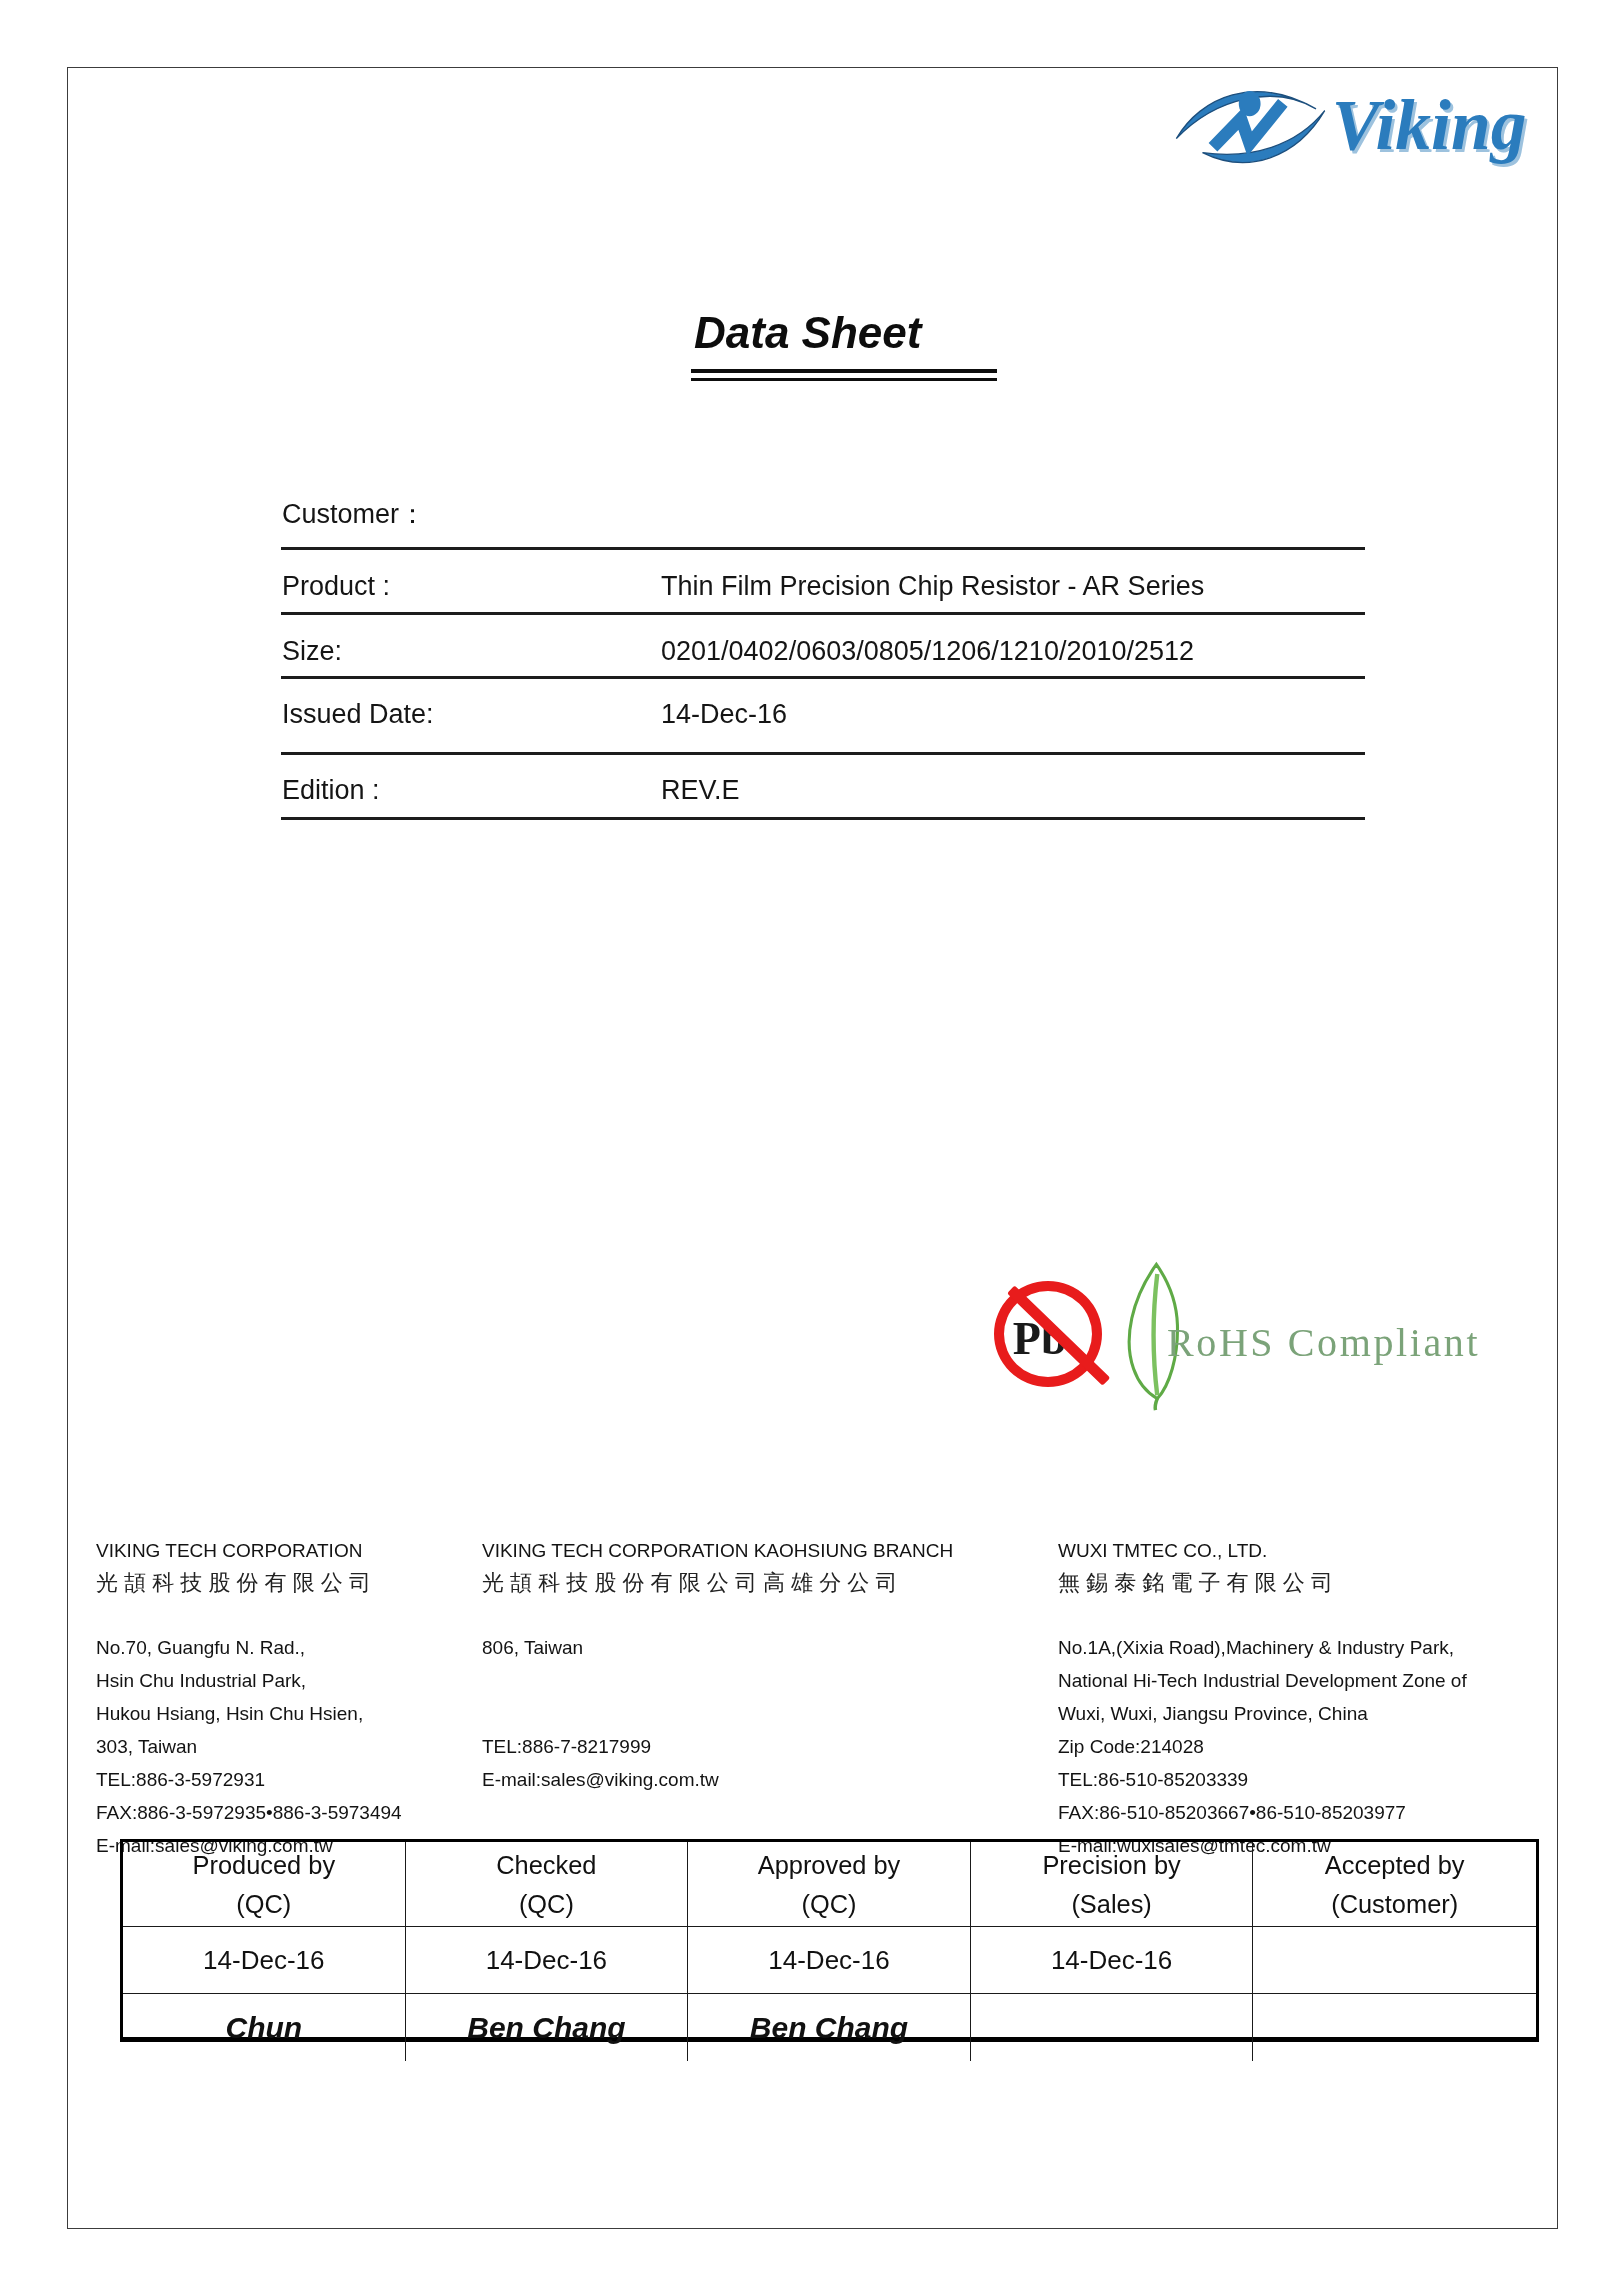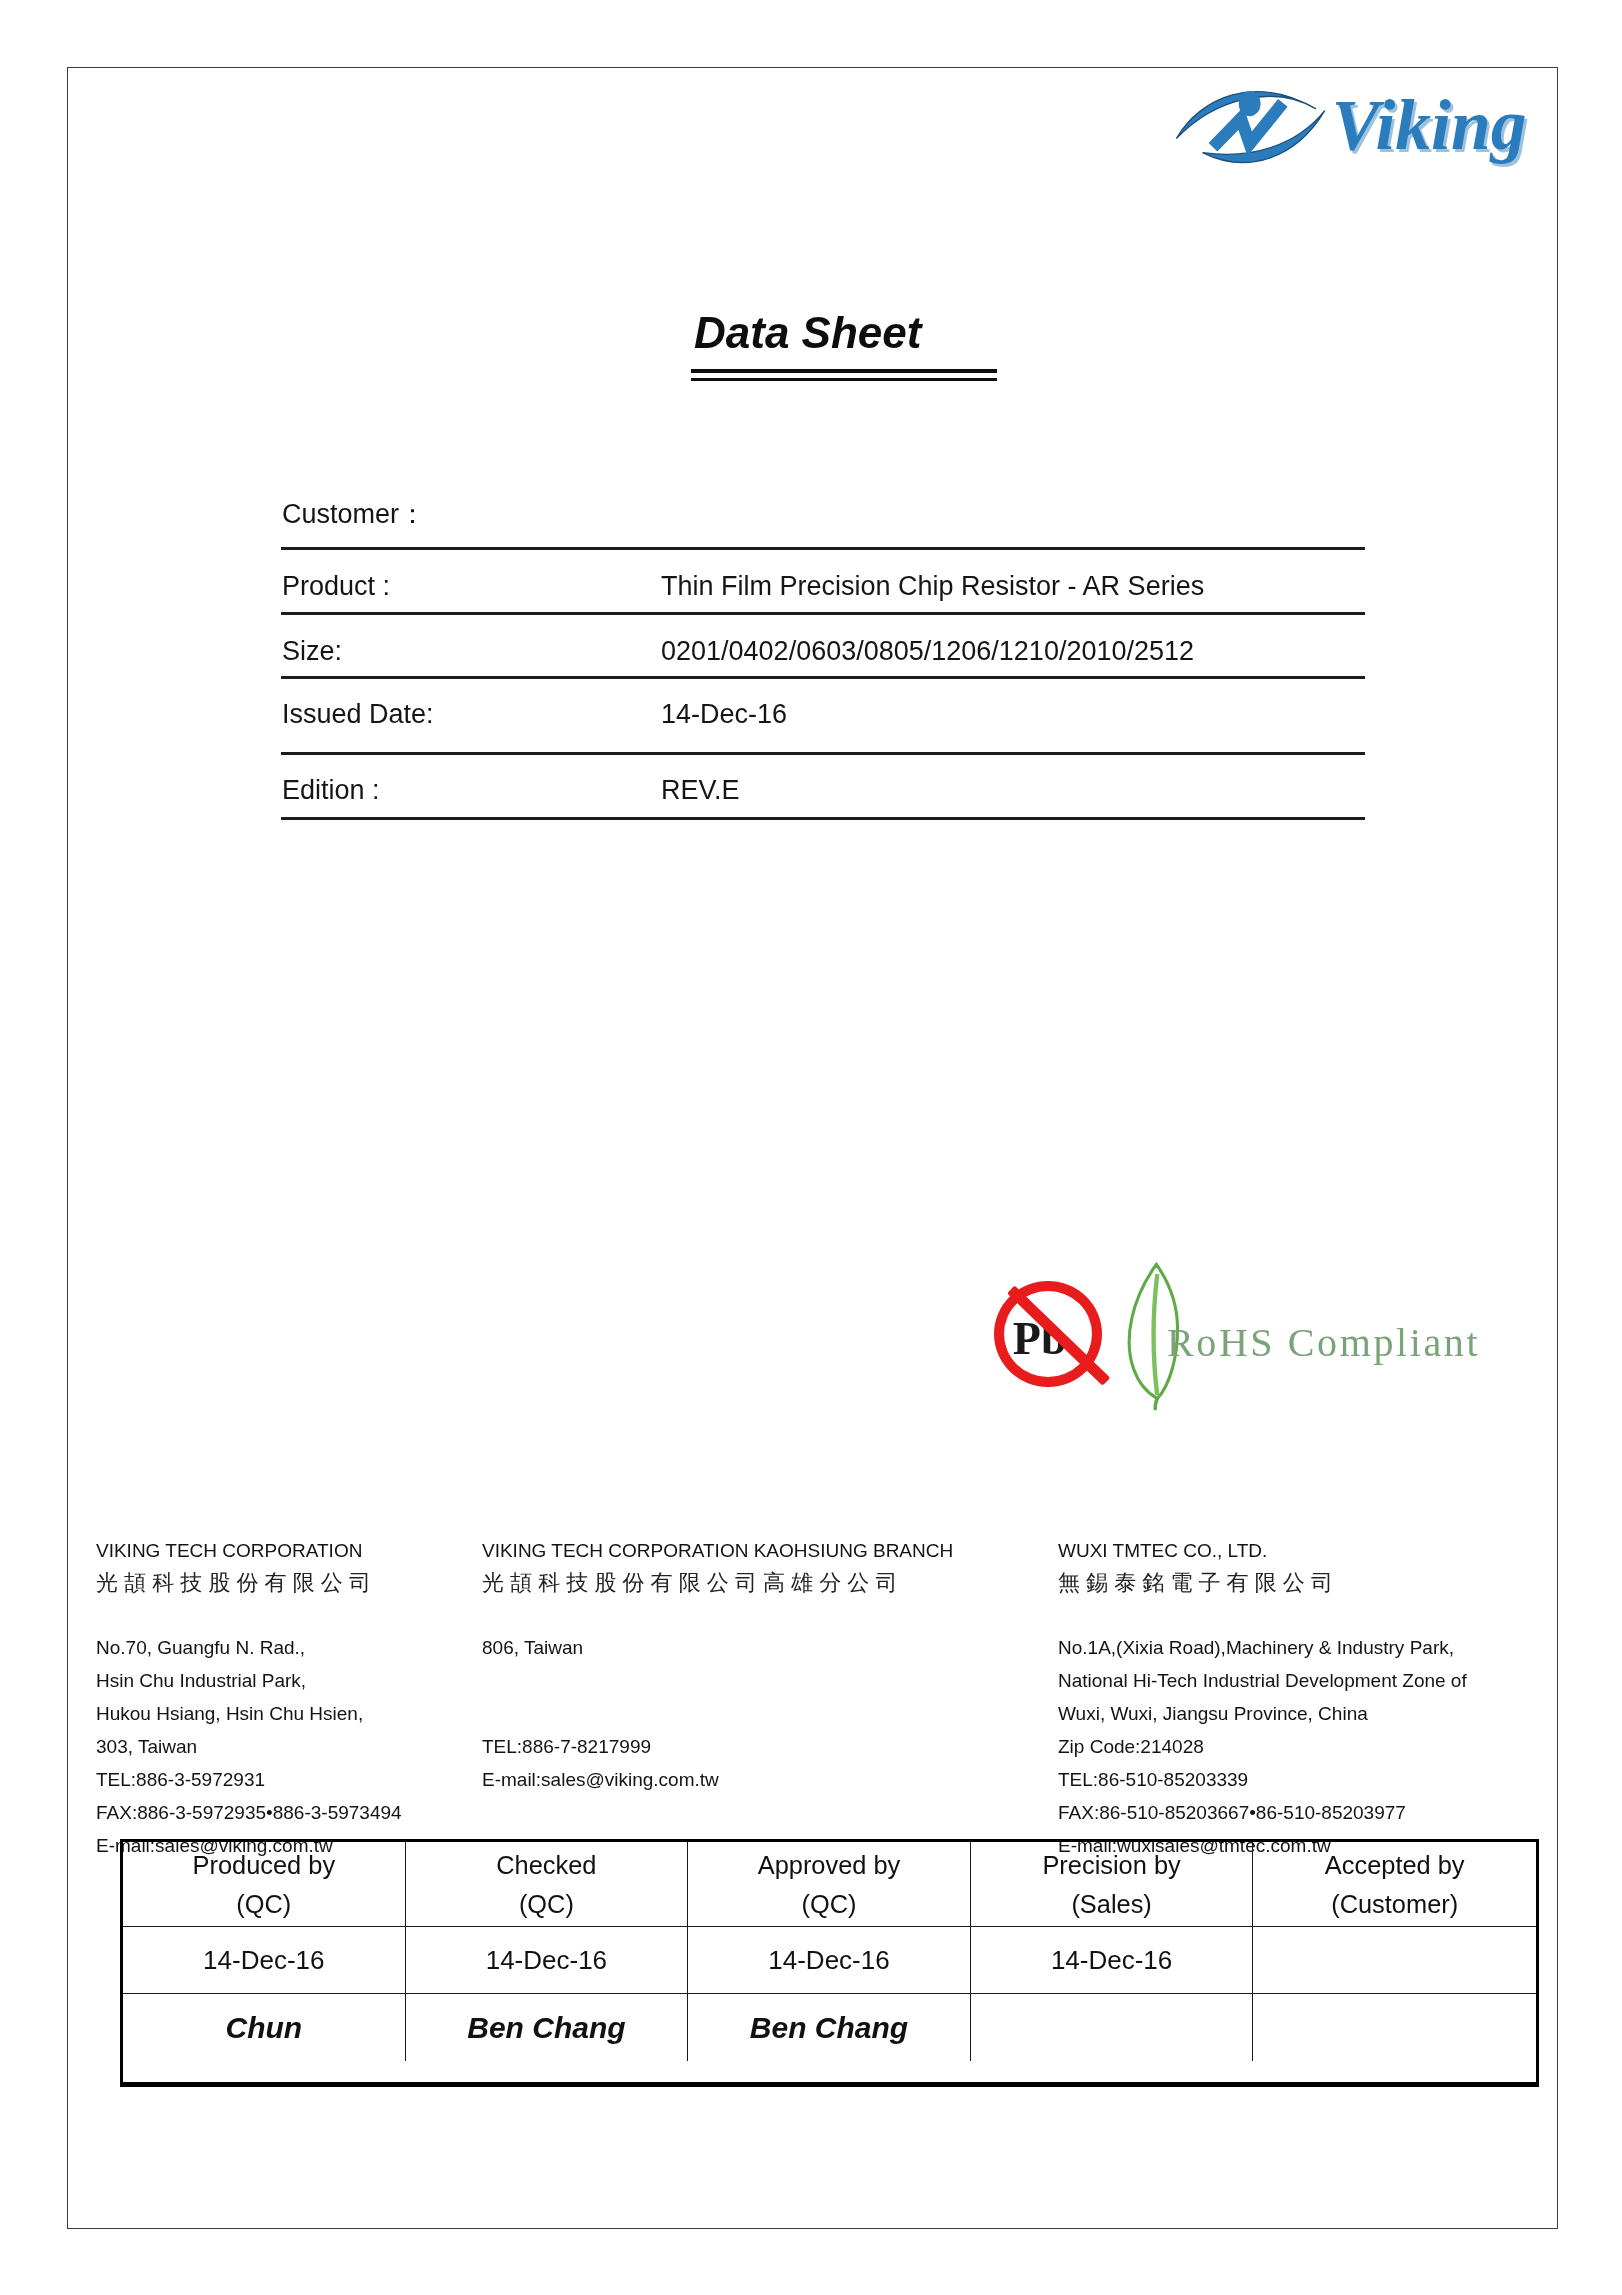--- a/index.html
+++ b/index.html
@@ -49,21 +49,21 @@
   .company.c2{left:1058px;width:495px;}
   .company-name{font-size:19px;line-height:30px;color:#131313;white-space:nowrap;}
   .company-cjk{
     font-family:"Liberation Serif",serif;font-size:22px;line-height:33px;
     letter-spacing:6.1px;color:#222;white-space:nowrap;
   }
   .company-lines{margin-top:32px;}
   .addr-line{font-size:19px;line-height:33px;min-height:33px;color:#131313;white-space:nowrap;}
   
   .approval{
-    position:absolute;left:120px;top:1839px;width:1419px;height:248px;
+    position:absolute;left:120px;top:1839px;width:1419px;height:203px;
     border:3.5px solid #000;border-bottom-width:5.3px;box-sizing:border-box;
     display:grid;grid-template-columns:repeat(5,1fr);grid-template-rows:85px 67px 67px;
   }
   .cell{
     box-sizing:border-box;display:flex;align-items:center;justify-content:center;
     border-right:1.8px solid #1a1a1a;border-bottom:1.8px solid #1a1a1a;
   }
   .cell.last-col{border-right:none;}
   .cell.last-row{border-bottom:none;}
   .head-cell{flex-direction:column;font-size:25.4px;line-height:39px;padding-top:1.8px;}

